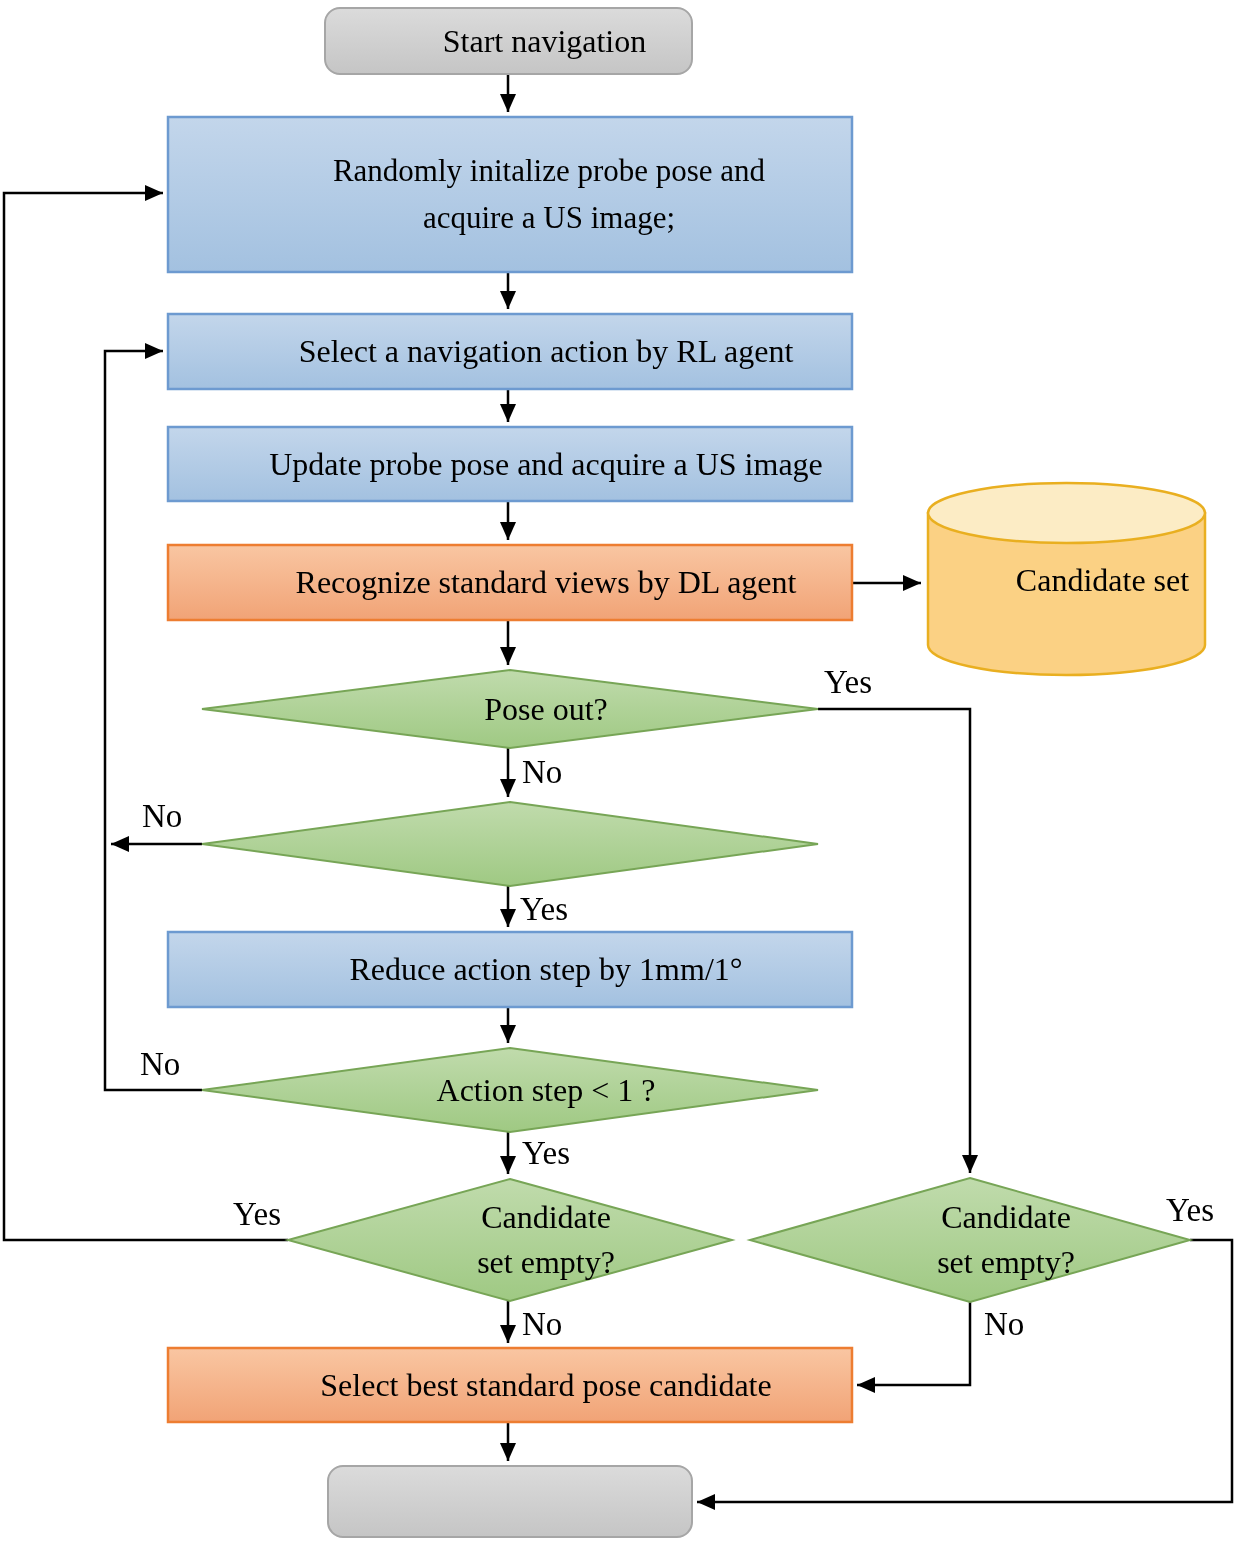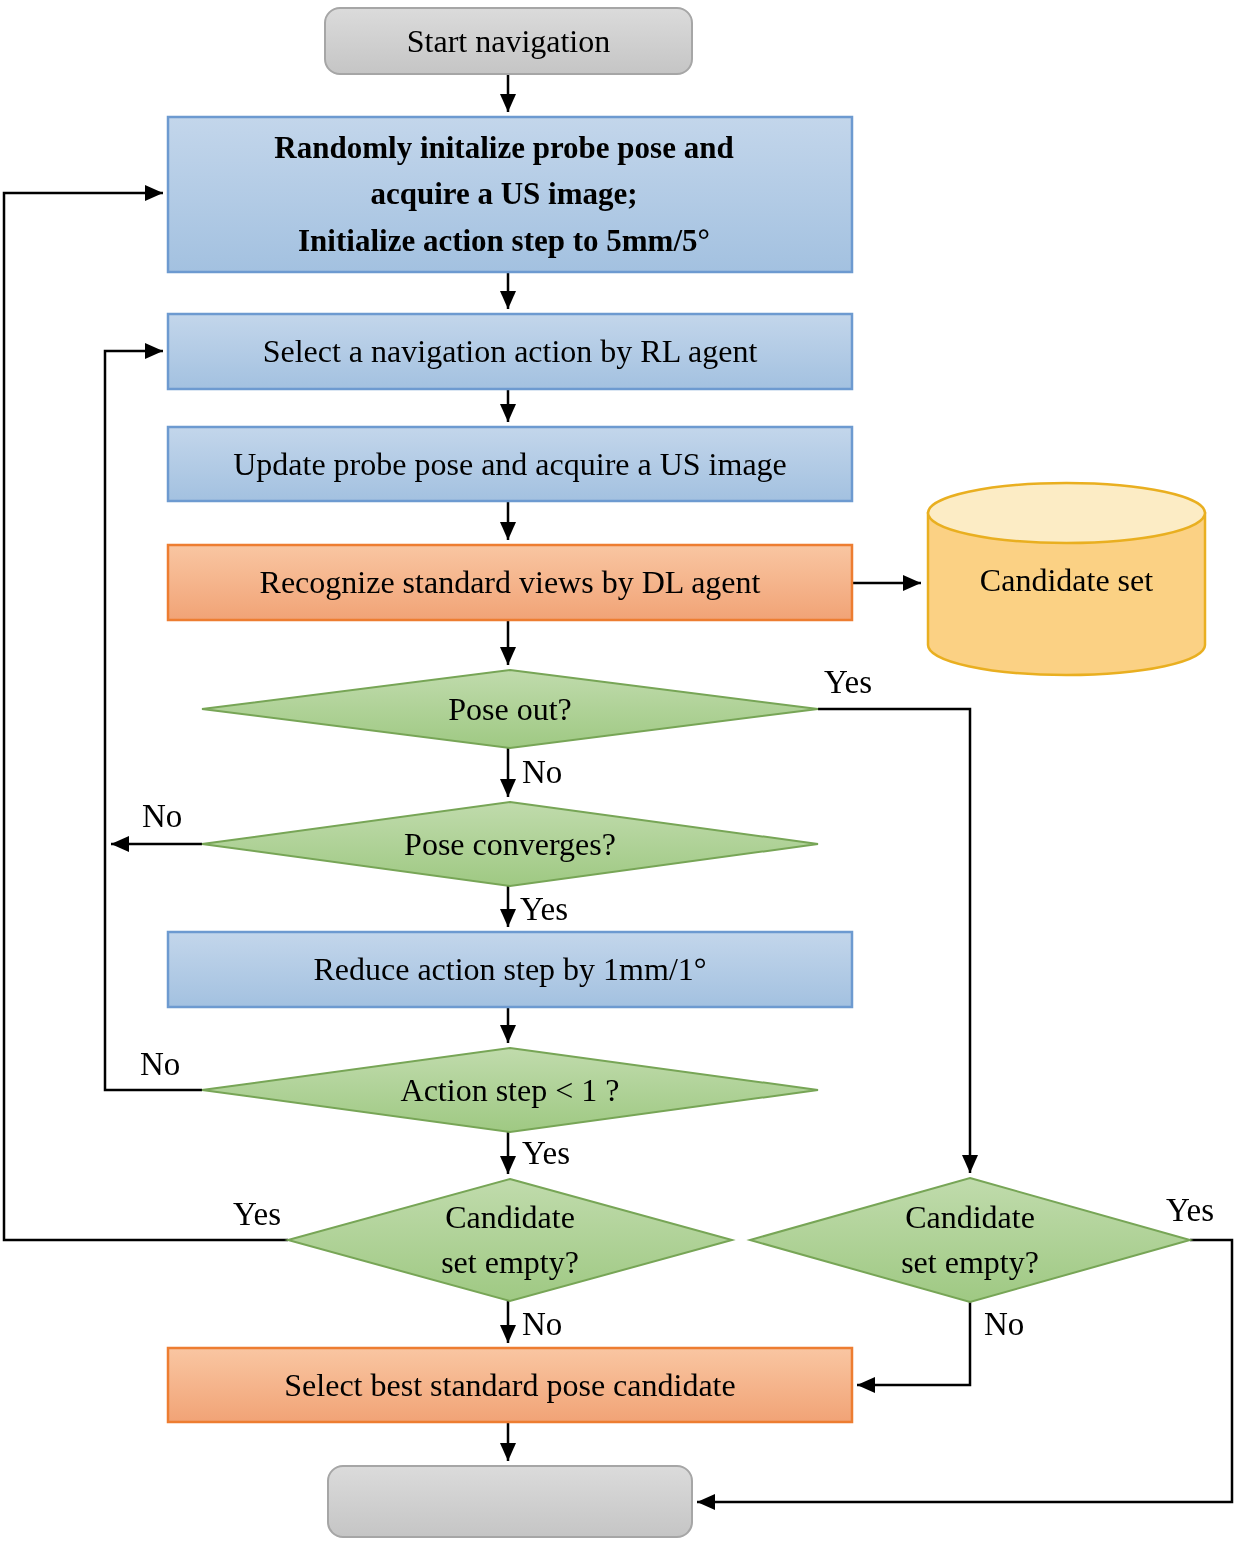--- a/index.html
+++ b/index.html
@@ -12,20 +12,21 @@
   }
   svg.layer{position:absolute;left:0;top:0;}
   .node-text{
     position:absolute;
     display:flex;align-items:center;justify-content:center;
     text-align:center;
     font-size:32px;
     line-height:1.45;
     pointer-events:none;
     white-space:pre;
+    padding-left:36px;
   }
   .node-text.multi{flex-direction:column;line-height:1.5;}
   .edge-label{
     position:absolute;
     font-size:33px;
     line-height:1;
     pointer-events:none;
   }
 </style>
 </head>
@@ -93,37 +94,35 @@
     <rect x="168" y="932" width="684" height="75" fill="url(#gradBlue)" stroke="#6d9ad0" stroke-width="2.5"></rect>
     <polygon points="510,1048 818,1090 510,1132 202,1090" fill="url(#gradGreen)" stroke="#77a556" stroke-width="2"></polygon>
     <polygon points="510,1179 732,1240 510,1301 288,1240" fill="url(#gradGreen)" stroke="#77a556" stroke-width="2"></polygon>
     <polygon points="970,1178 1190,1240 970,1302 750,1240" fill="url(#gradGreen)" stroke="#77a556" stroke-width="2"></polygon>
     <rect x="168" y="1348" width="684" height="74" fill="url(#gradOrange)" stroke="#ed7d31" stroke-width="2.5"></rect>
     <rect x="328" y="1466" width="364" height="71" rx="15" fill="url(#gradGray)" stroke="#a6a6a6" stroke-width="2"></rect>
   </svg>
 
   <div class="node-text" style="left:325px;top:8px;width:367px;height:66px;">Start navigation</div>
 
-  <div class="node-text multi" style="left:162px;top:117px;width:684px;height:155px;font-size:31px;font-weight:bold;">
+  <div class="node-text multi" style="left:171px;top:117px;width:684px;height:155px;font-size:31px;">
     <span>Randomly initalize probe pose and</span>
     <span>acquire a US image;</span>
-    <span>Initialize action step to 5mm/5°</span>
   </div>
 
   <div class="node-text" style="left:168px;top:314px;width:684px;height:75px;">Select a navigation action by RL agent</div>
 
   <div class="node-text" style="left:168px;top:427px;width:684px;height:74px;border-radius:14px;">Update probe pose and acquire a US image</div>
 
   <div class="node-text" style="left:168px;top:545px;width:684px;height:75px;">Recognize standard views by DL agent</div>
 
   <div class="node-text" style="left:928px;top:505px;width:277px;height:150px;">Candidate set</div>
 
   <div class="node-text" style="left:202px;top:670px;width:616px;height:78px;">Pose out?</div>
 
-  <div class="node-text" style="left:202px;top:802px;width:616px;height:84px;">Pose converges?</div>
 
   <div class="node-text" style="left:168px;top:932px;width:684px;height:75px;">Reduce action step by 1mm/1°</div>
 
   <div class="node-text" style="left:202px;top:1048px;width:616px;height:84px;">Action step &lt; 1 ?</div>
 
   <div class="node-text multi" style="left:288px;top:1179px;width:444px;height:122px;line-height:1.4;">
     <span>Candidate</span>
     <span>set empty?</span>
   </div>
 

